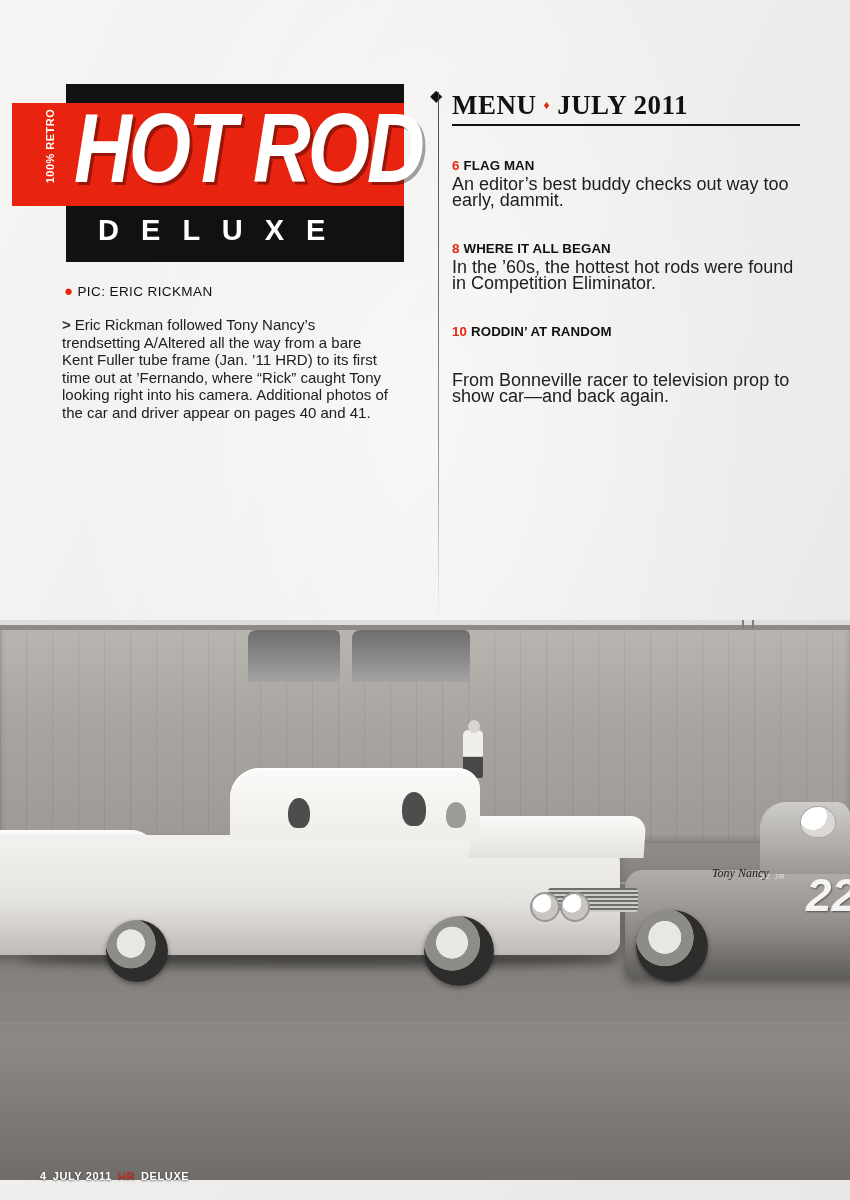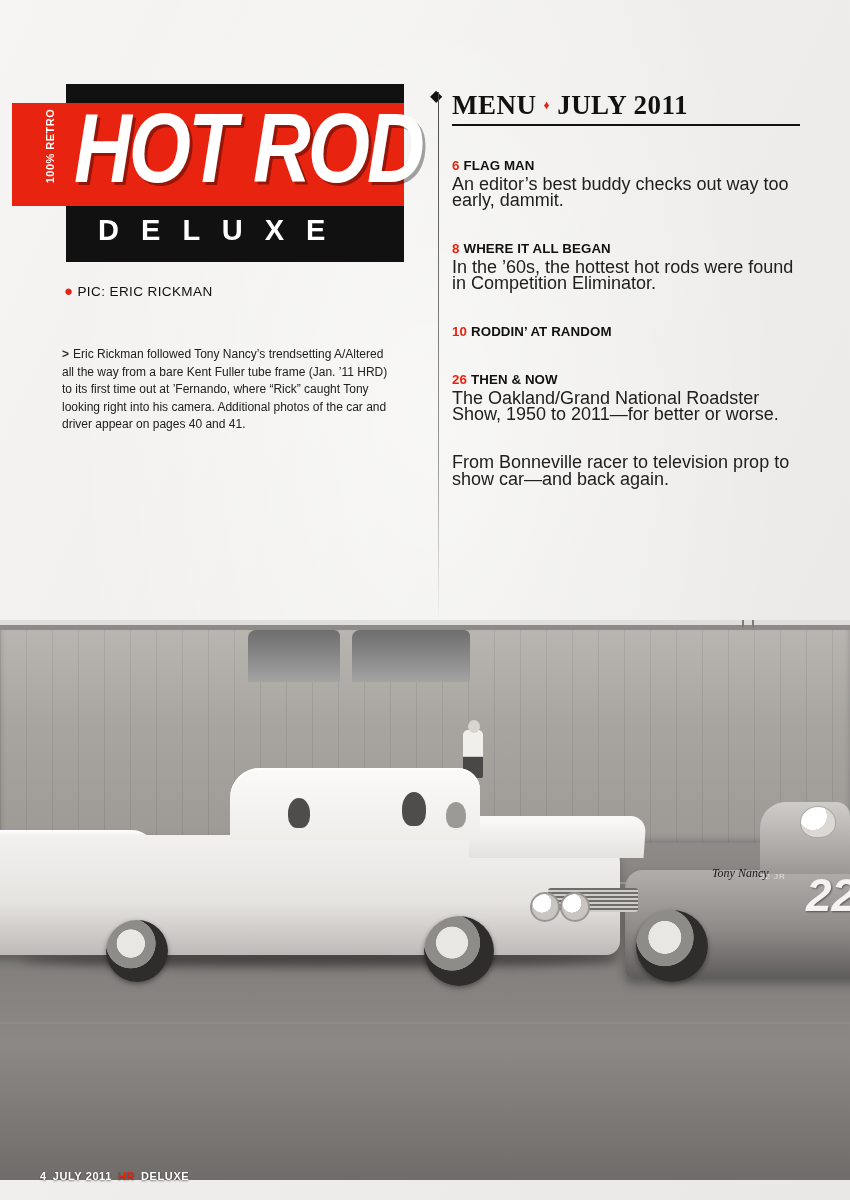--- a/index.html
+++ b/index.html
@@ -102,23 +102,23 @@
   .pic-credit .bullet {
     color: #e8230f;
     font-size: 15px;
     margin-right: 4px;
   }
 
   
   .intro {
     position: absolute;
     left: 62px;
-    top: 346px;
+    top: 316px;
     width: 330px;
-    font-size: 12px;
+    font-size: 15px;
     line-height: 17.6px;
     color: #20201f;
   }
   .intro .arrow {
     color: #333;
     font-weight: 700;
     margin-right: 4px;
   }
 
   
@@ -392,26 +392,20 @@
       </div>
       <div class="menu-item-desc">In the ’60s, the hottest hot rods were found in Competition Eliminator.</div>
     </div>
 
     <div class="menu-item">
       <div class="menu-item-title">
         <span class="pg">10</span><span>RODDIN’ AT RANDOM</span>
       </div>
     </div>
 
-    <div class="menu-item">
-      <div class="menu-item-title">
-        <span class="pg">26</span><span>THEN &amp; NOW</span>
-      </div>
-      <div class="menu-item-desc">The Oakland/Grand National Roadster Show, 1950 to 2011—for better or worse.</div>
-    </div>
 
     <div class="menu-item">
       <div class="menu-item-desc">From Bonneville racer to television prop to show car—and back again.</div>
     </div>
   </div>
 
   <div class="photo">
     <div class="sky"></div>
     <div class="wall"></div>
     <div class="wall-top"></div>

